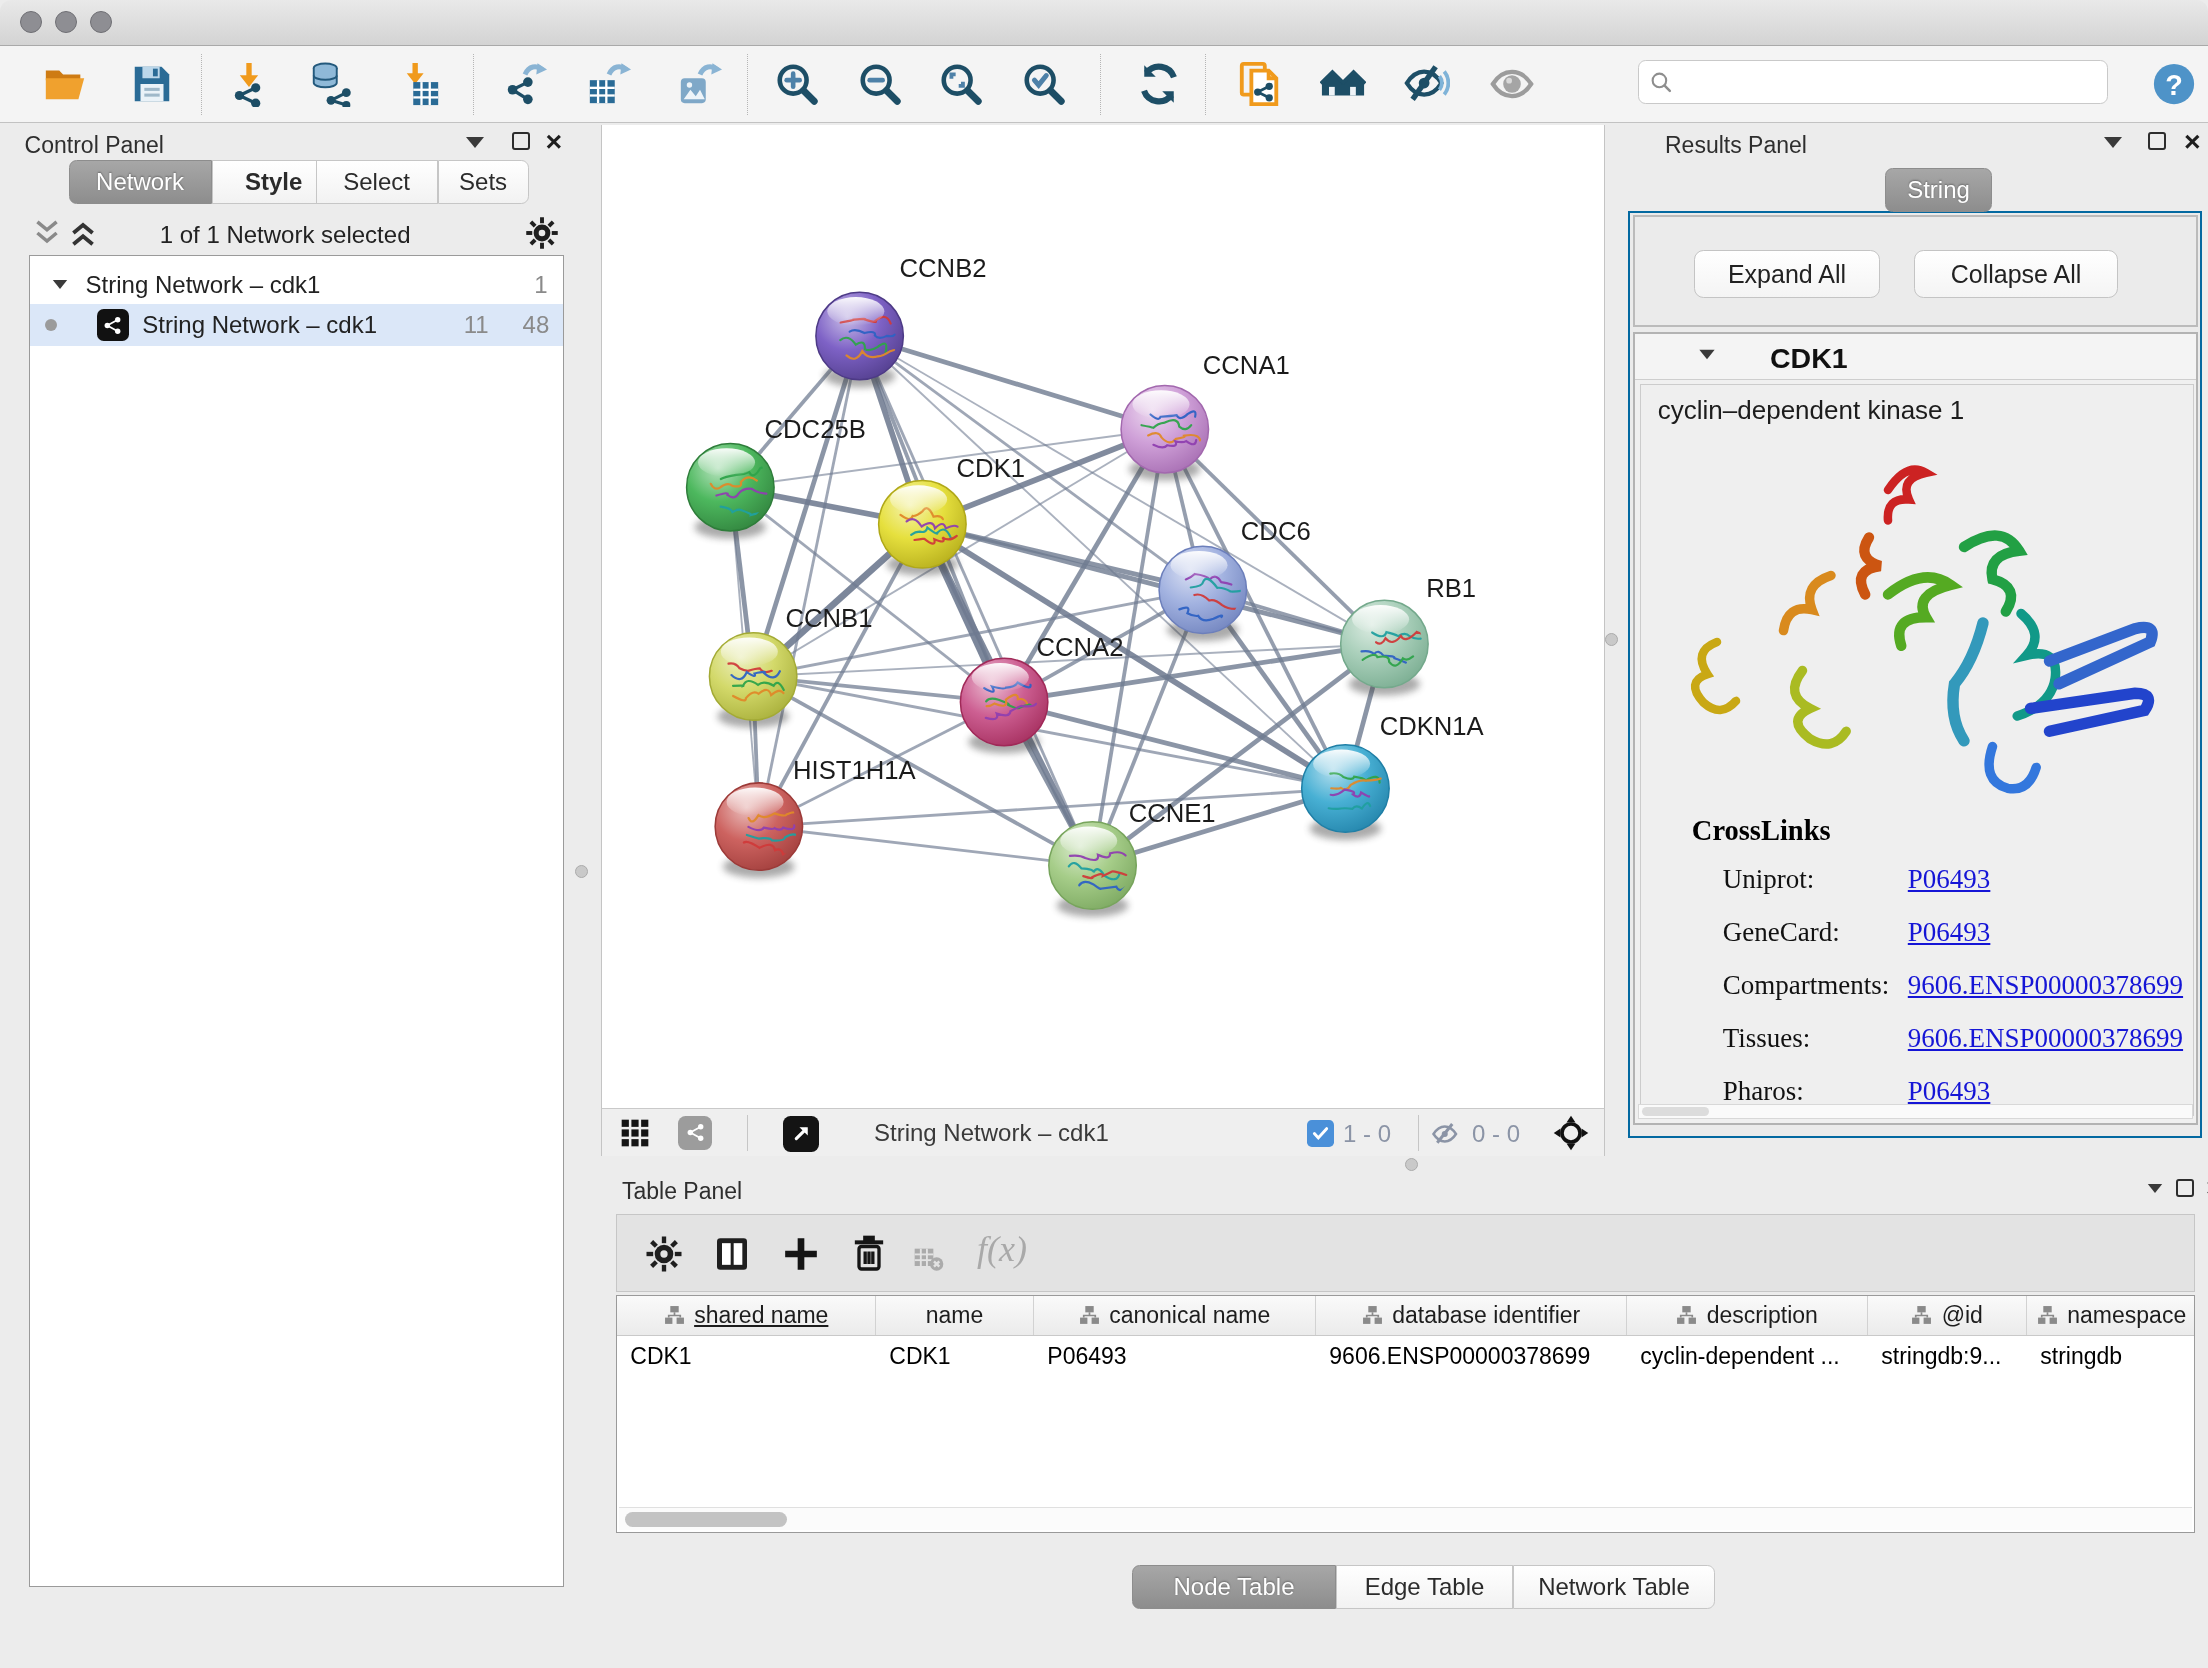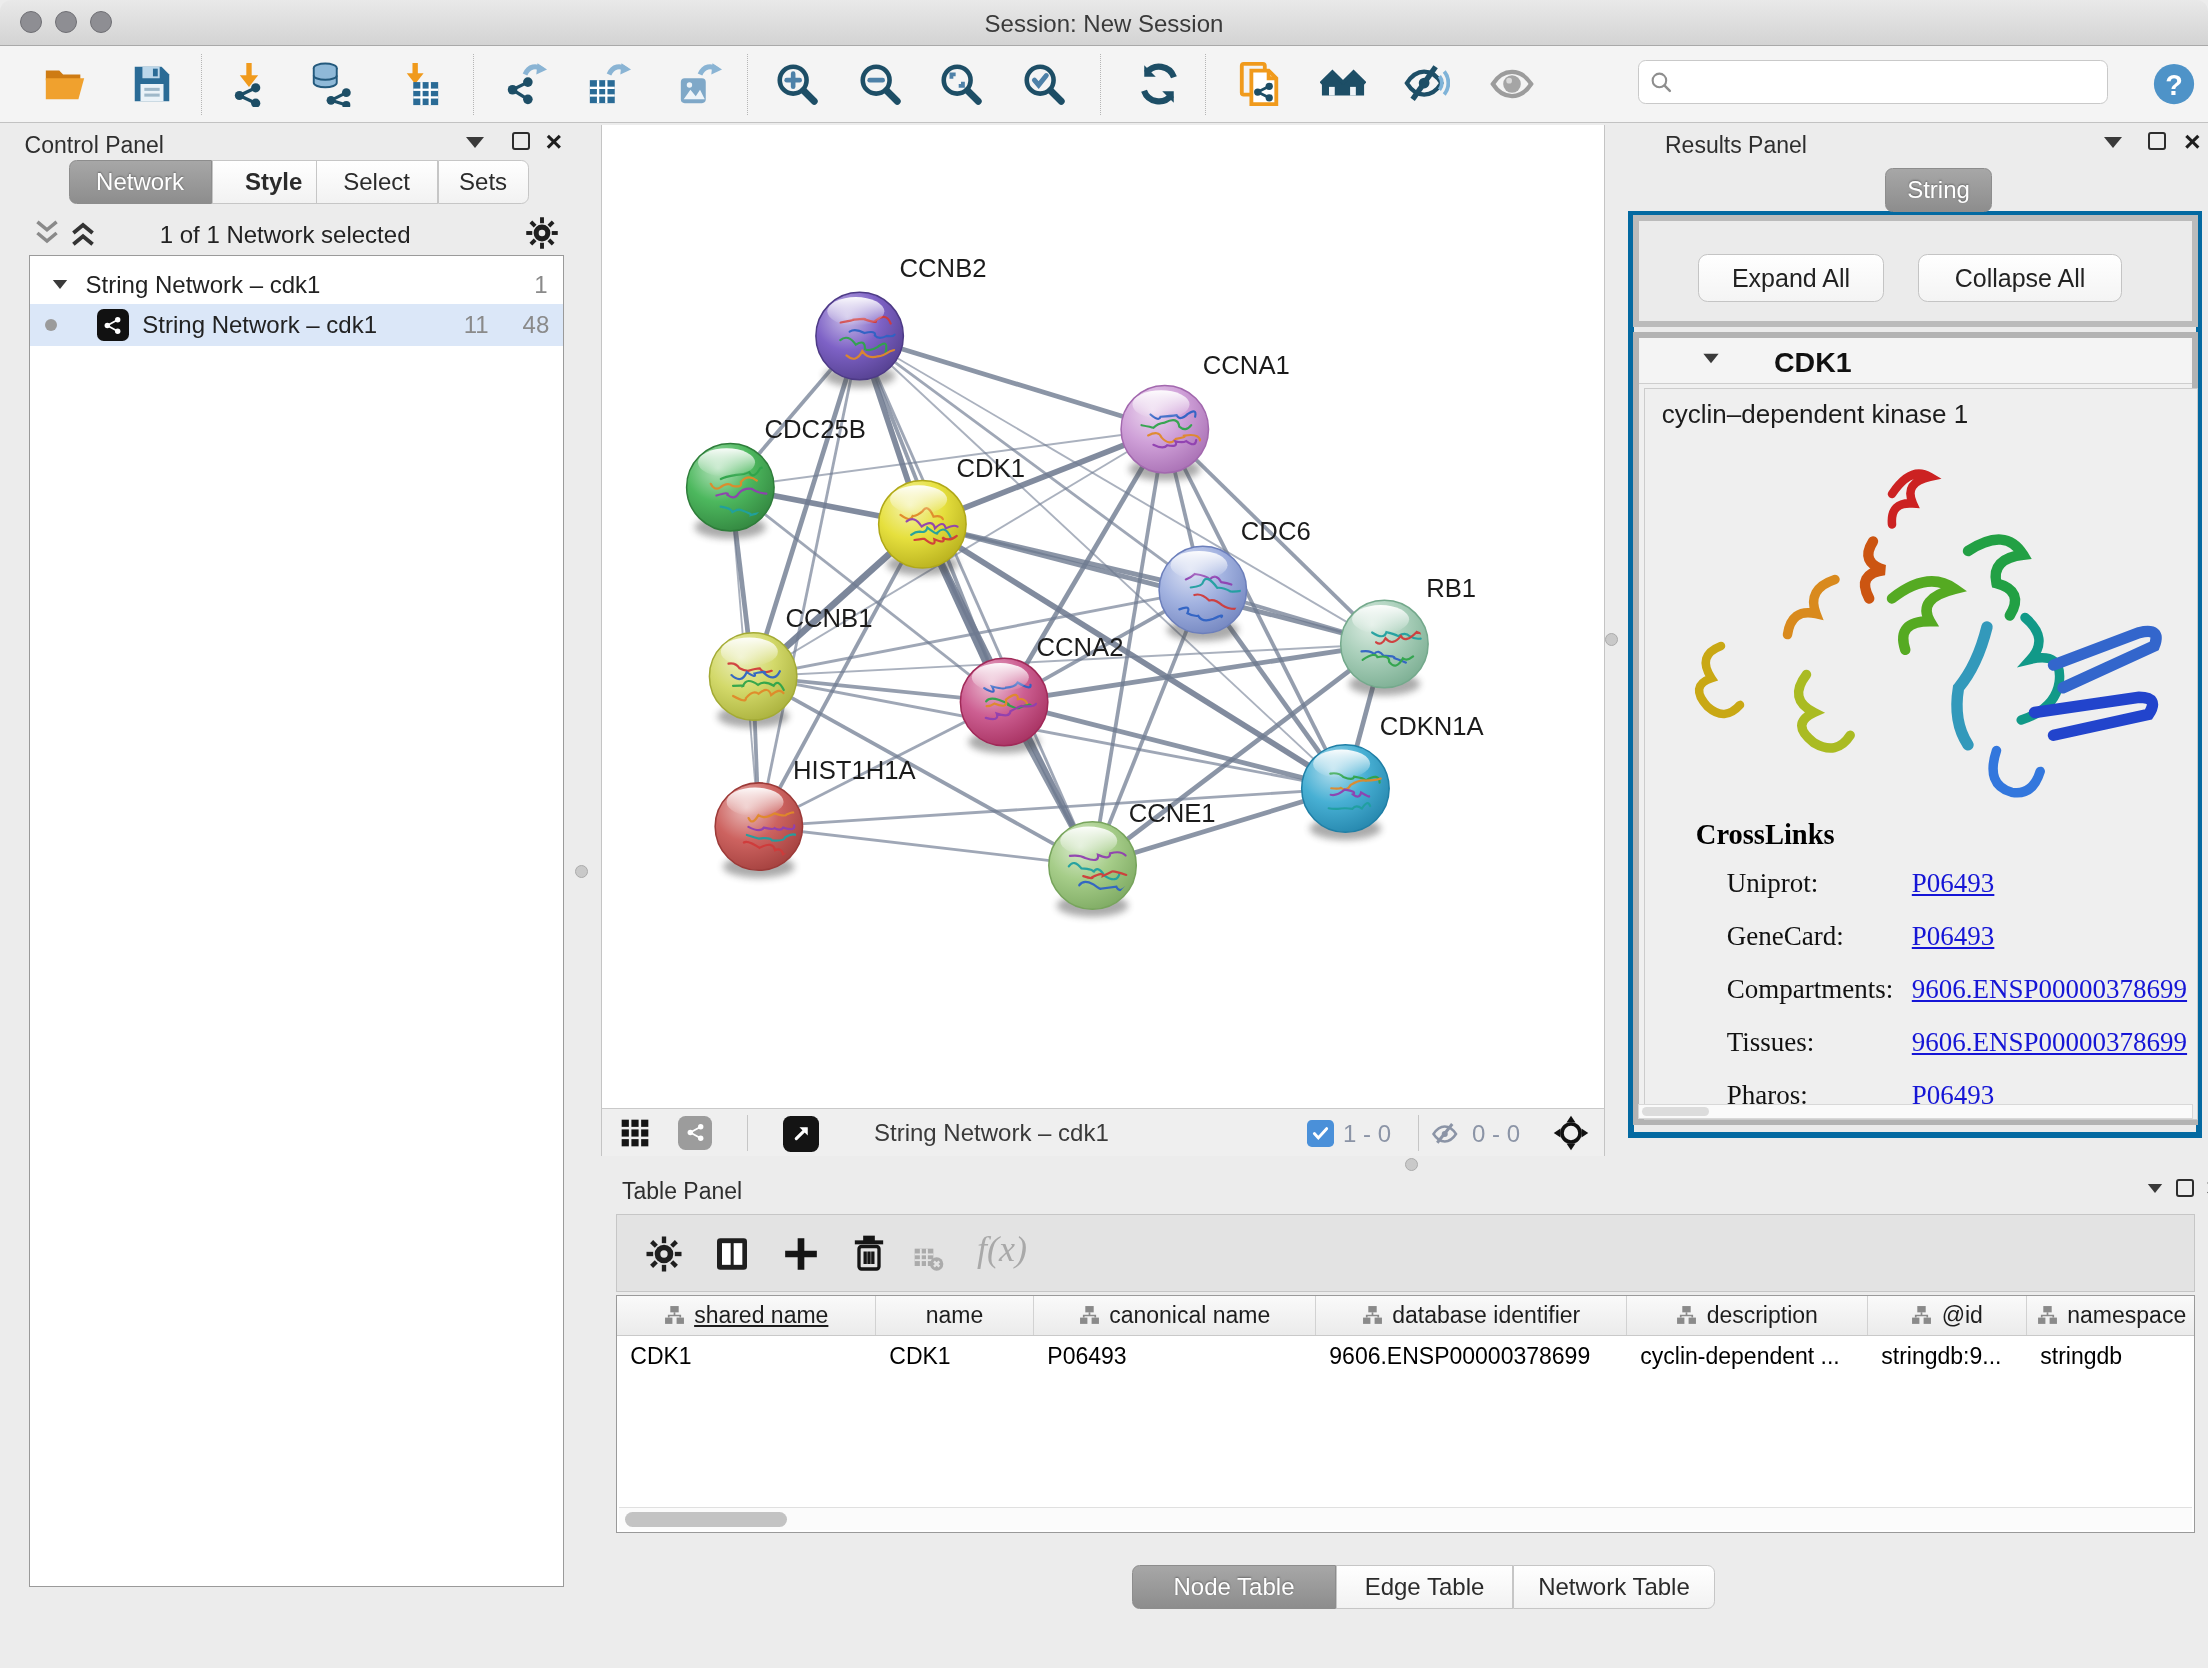--- a/index.html
+++ b/index.html
@@ -41,21 +41,21 @@
 
   
   .netview{left:601px;top:125px;width:1004px;height:983px;background:#fff;border-left:1px solid #c4c4c4;border-right:1px solid #c4c4c4;}
   .netbar{left:601px;top:1108px;width:1004px;height:48px;background:#efefef;border-top:1px solid #c9c9c9;
       border-left:1px solid #c4c4c4;border-right:1px solid #c4c4c4;}
   .netbar .vdiv{top:5.7px;width:0;height:36px;border-left:1px solid #c6c6c6;}
   .net-name{font-size:24px;color:#3a3a3a;top:9.5px;}
   .splitter-knob{width:13.3px;height:13.3px;border-radius:50%;background:#c9c9c9;border:1px solid #ababab;}
 
   
-  .rp-box{border:6px solid #0369a1;background:#ebebeb;}
+  .rp-box{border:2px solid #0369a1;background:#ebebeb;}
   .rp-btn{height:48px;background:linear-gradient(#ffffff,#f4f4f4);border:1px solid #c4c4c4;border-radius:9.5px;
      font-size:25px;color:#222;display:flex;align-items:center;justify-content:center;cursor:pointer;}
   .serif{font-family:"Liberation Serif","DejaVu Serif",serif;}
   .xlink{color:#1515d6;text-decoration:underline;cursor:pointer;}
   .xrow{display:flex;height:53px;align-items:center;font-size:27px;}
   .xrow .xlabel{width:185px;color:#111;}
 
   
   .tp-toolbox{left:616px;top:1214px;width:1579px;height:78px;background:#e3e3e3;border:1px solid #c6c6c6;}
   .tp-table{left:616px;top:1295px;width:1579px;height:238px;background:#fff;border:1.9px solid #9a9a9a;overflow:hidden;}
@@ -76,21 +76,20 @@
 </style>
 </head>
 <body>
 
 <div id="app">
 
   <div class="abs titlebar">
     <div class="abs tl" style="left:20px;"></div>
     <div class="abs tl" style="left:55px;"></div>
     <div class="abs tl" style="left:90px;"></div>
-    <div class="abs win-title">Session: New Session</div>
   </div>
 
   <div class="abs toolbar">
     <div class="abs tb-icon" style="left:42px;">
       <svg viewBox="0 0 24 24" width="46" height="46">
           <path d="M2 5h7l2 2h9v3H2z" fill="#ce7b13"></path>
           <path d="M2 9h20l-3 11H2z" fill="#f0a12e"></path>
         </svg>
     </div>
     <div class="abs tb-icon" style="left:129px;">

